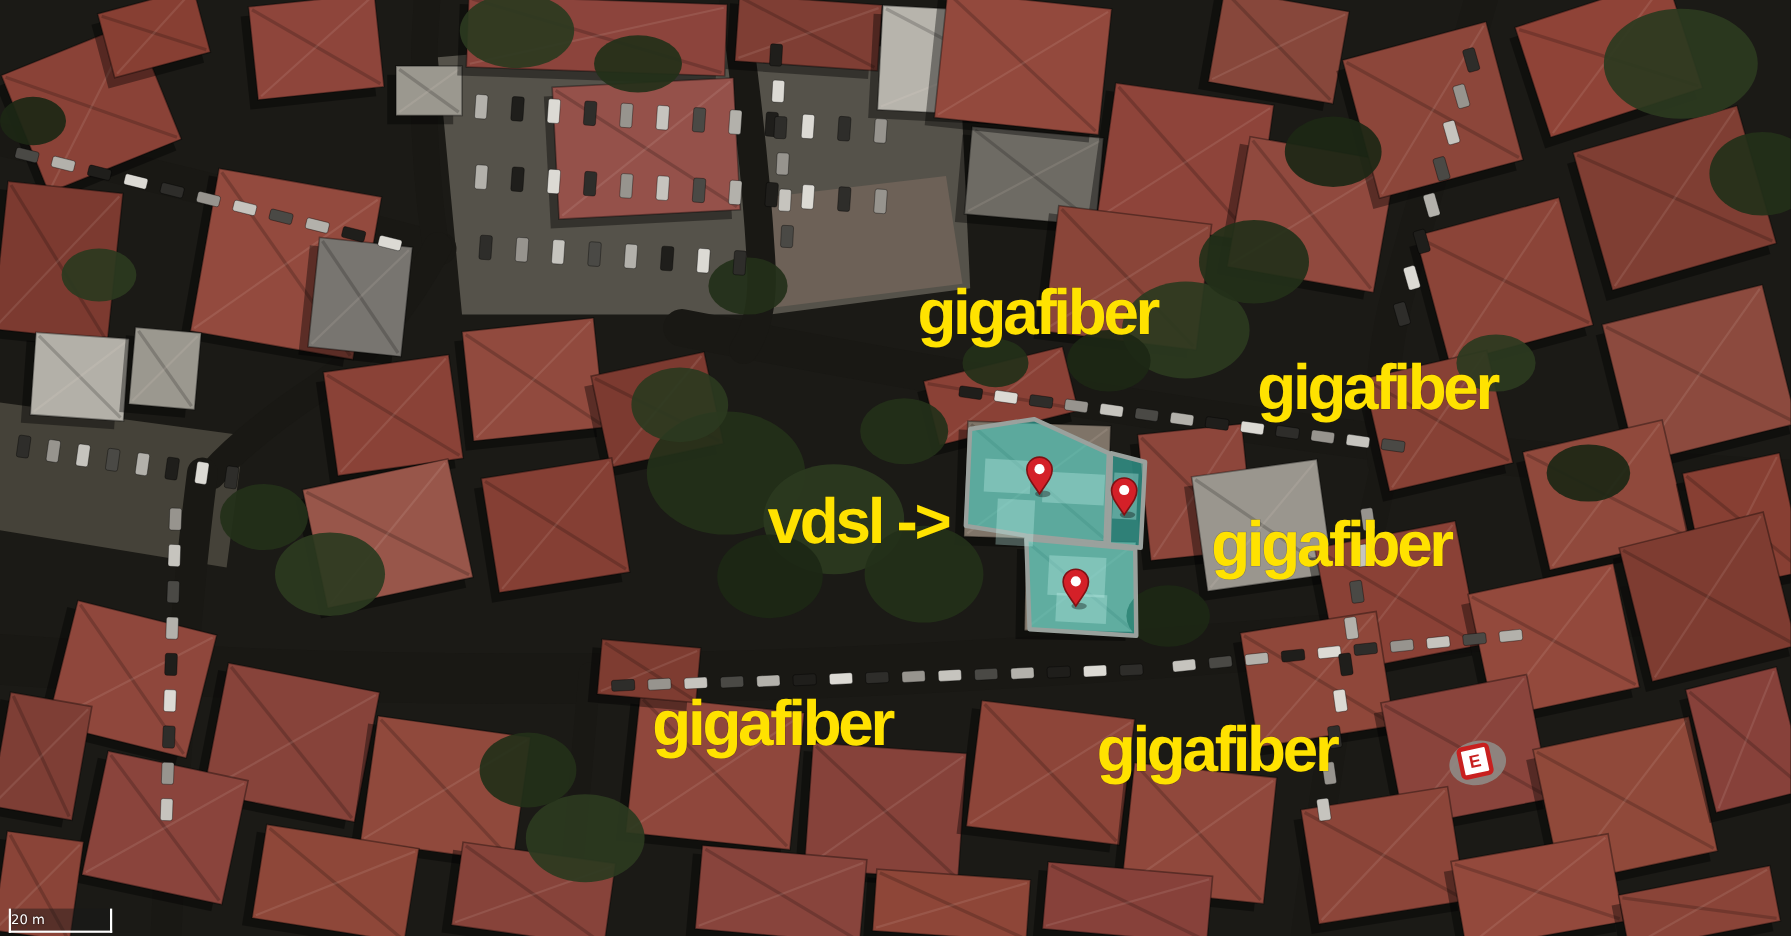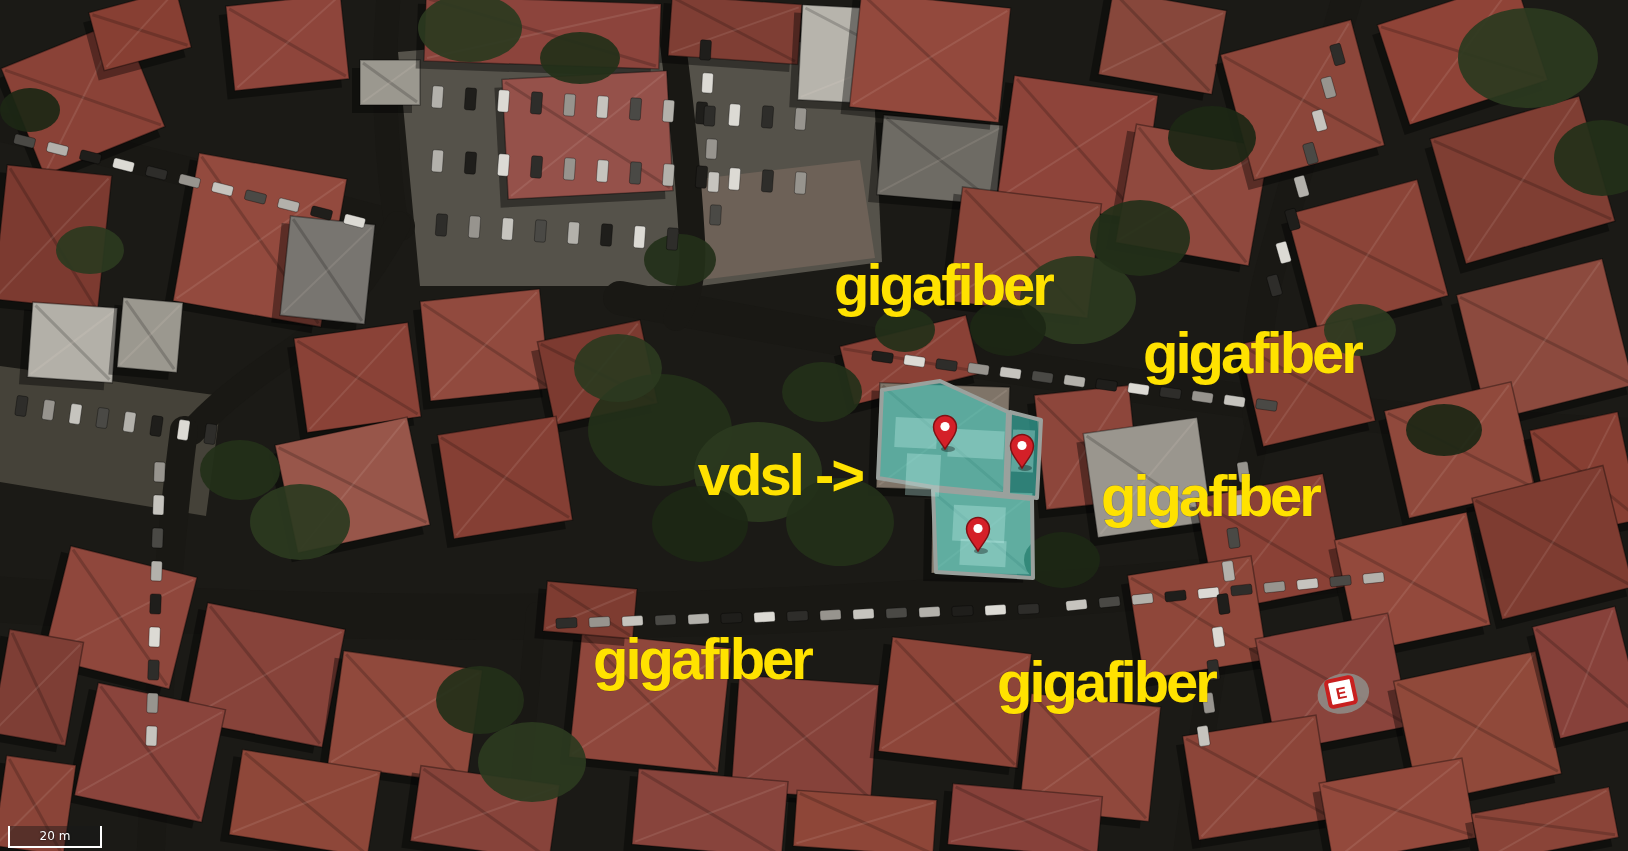--- a/index.html
+++ b/index.html
@@ -4,21 +4,21 @@
 <style>
   html,body{margin:0;padding:0;background:#000;}
   .stage{position:relative;width:1628px;height:851px;overflow:hidden;background:#1b1a16;
          font-family:"Liberation Sans",sans-serif;}
   .stage svg{position:absolute;left:0;top:0;display:block;}
   .map-label{font-family:"Liberation Sans",sans-serif;font-weight:700;
              paint-order:stroke;stroke:rgba(40,30,0,0.25);stroke-width:1px;}
   .scalebar{position:absolute;left:8px;top:826px;width:90px;height:20px;
             background:rgba(25,25,25,0.45);
             border-left:2px solid #fff;border-right:2px solid #fff;border-bottom:2px solid #fff;
-            display:flex;align-items:center;justify-content:center;}
+            display:flex;align-items:center;justify-content:flex-start;}
   .scalebar span{color:#fff;font-size:12px;font-family:"DejaVu Sans",sans-serif;
                  text-shadow:0 0 2px rgba(0,0,0,.8);line-height:1;}
 </style>
 </head>
 <body>
 
 <div class="stage">
   <svg id="basemap" width="1628" height="851" viewBox="0 0 1628 851">
       <rect x="0" y="0" width="1628" height="851" fill="#1b1a16"></rect>
       <polygon points="398,52 652,30 872,48 882,262 700,286 420,286" fill="#55524a"></polygon>

